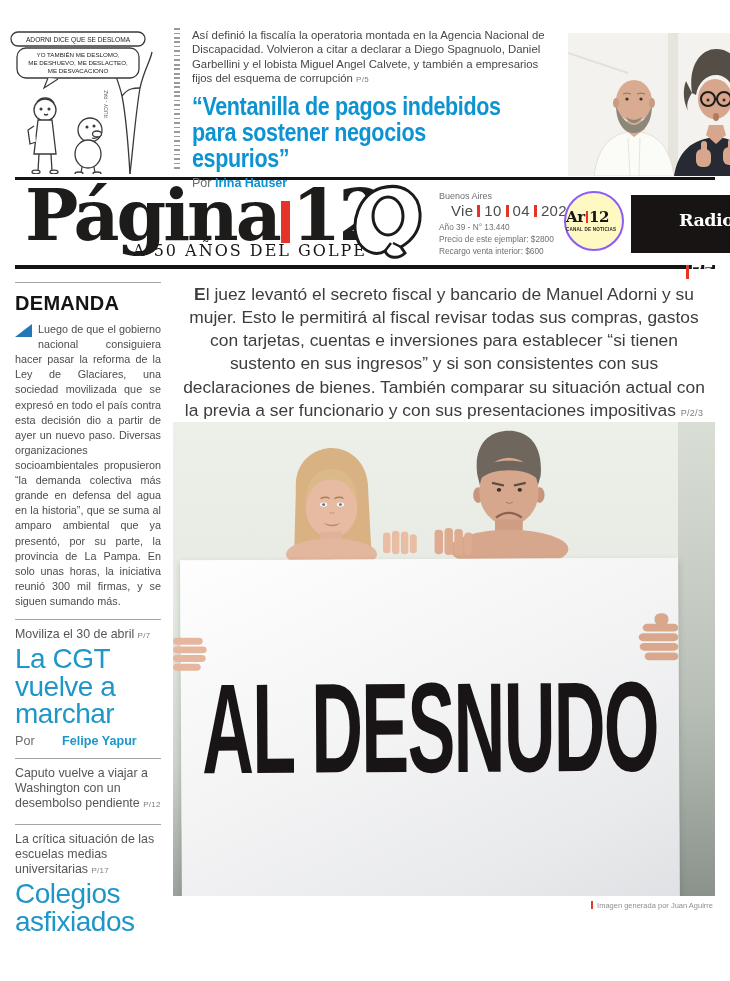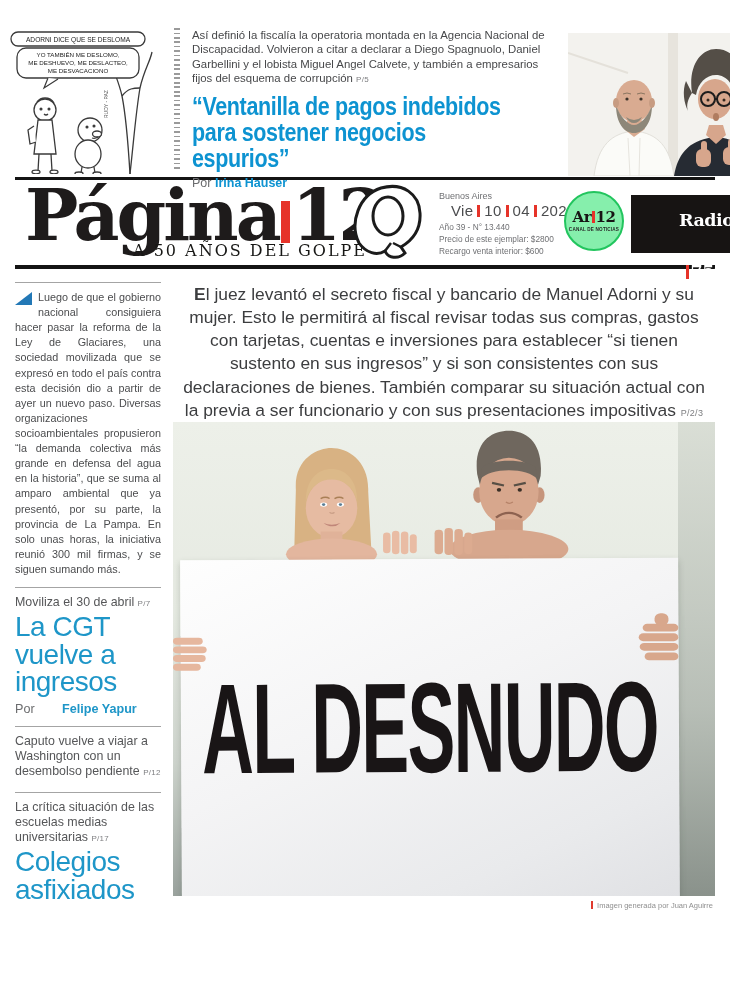--- a/index.html
+++ b/index.html
@@ -31,22 +31,22 @@
     font-size:71px; letter-spacing:-3px; color:#1e1b1b; line-height:1; }
   .logo .bar { display:inline-block; width:9px; height:42px; background:#e63329; margin:0 2px; transform:translateY(3px); }
   .logo-tagline { position:absolute; left:118px; top:61px; font-family:"DejaVu Serif", serif;
     font-size:16px; letter-spacing:2px; color:#171715; }
   .panuelo { position:absolute; left:332px; top:1px; }
   .dateblock { position:absolute; left:424px; top:11px; color:#6f7073; }
   .db-city { font-size:9px; }
   .db-date { font-size:15px; color:#4c4d4f; margin:1px 12px 2px; letter-spacing:.3px; }
   .db-date .rb { display:inline-block; width:3px; height:12px; background:#e63329; margin:0 4px; transform:translateY(1px); }
   .db-small { font-size:8.3px; line-height:1.45; }
-  .ar12 { position:absolute; left:549px; top:11px; width:60px; height:60px; border:2px solid #22c55e;
-    border-radius:50%; background:#86efac; text-align:center; }
+  .ar12 { position:absolute; left:549px; top:11px; width:60px; height:60px; border:2px solid #8b5cf6;
+    border-radius:50%; background:#fef9c3; }
   .ar12-txt { margin-top:15px; font-family:"DejaVu Serif", serif; font-weight:bold; font-size:15px; color:#171515; letter-spacing:-.5px; }
   .ar12-txt .rb { display:inline-block; width:2.5px; height:12px; background:#e63329; margin:0 1px; transform:translateY(1px); }
   .ar12-sub { font-size:4.6px; font-weight:bold; letter-spacing:.2px; color:#262626; margin-top:1px; }
   .radio750 { position:absolute; left:616px; top:15px; width:100px; height:58px; background:#171413;
     color:#fff; text-align:center; line-height:51px; font-family:"DejaVu Serif", serif; font-weight:bold;
     font-size:17.5px; letter-spacing:-.5px;padding-left:48px; }
   .radio750 .rb { display:inline-block; width:3px; height:14px; background:#e63329; margin:0 1.5px; transform:translateY(2px); }
 
   
   .page-body { display:flex; padding:13px 15px 0 15px; gap:12px; }
@@ -219,31 +219,32 @@
   </div>
 </div>
 
 <div class="rule-thick r2"></div>
 
 <div class="page-body">
 
   <div class="sidebar">
 
     <div class="sb-sec first">
+      <div class="sb-title">DEMANDA</div>
       <div class="sb-body">
         <span class="tri"></span><span>Luego de que el gobierno nacional consiguiera hacer pasar la reforma de la Ley de Glaciares, una sociedad movilizada que se expresó en todo el país contra esta decisión dio a partir de ayer un nuevo paso. Diversas organizaciones socioambientales propusieron “la demanda colectiva más grande en defensa del agua en la historia”, que se suma al amparo ambiental que ya presentó, por su parte, la provincia de La Pampa. En solo unas horas, la iniciativa reunió 300 mil firmas, y se siguen sumando más.</span>
       </div>
     </div>
 
     <div class="sb-sec">
       <div class="sb-kicker">
         <span>Moviliza el 30 de abril</span>
         <span class="pref">P/7</span>
       </div>
-      <div class="sb-headline">La CGT vuelve a ingresos</div>
+      <div class="sb-headline">La CGT vuelve a marchar</div>
       <div class="sb-byline">
         <span>Por</span>
         <b>Felipe Yapur</b>
       </div>
     </div>
 
     <div class="sb-sec">
       <div class="sb-kicker">
         <span>Caputo vuelve a viajar a Washington con un desembolso pendiente</span>
         <span class="pref">P/12</span>

